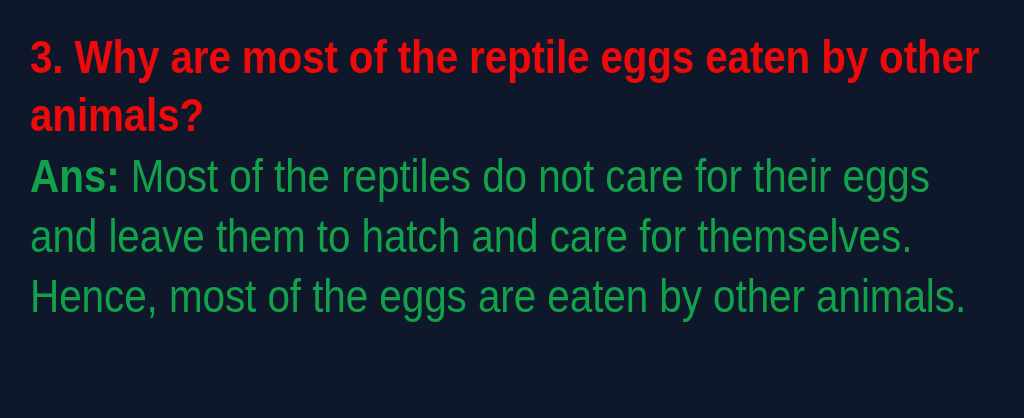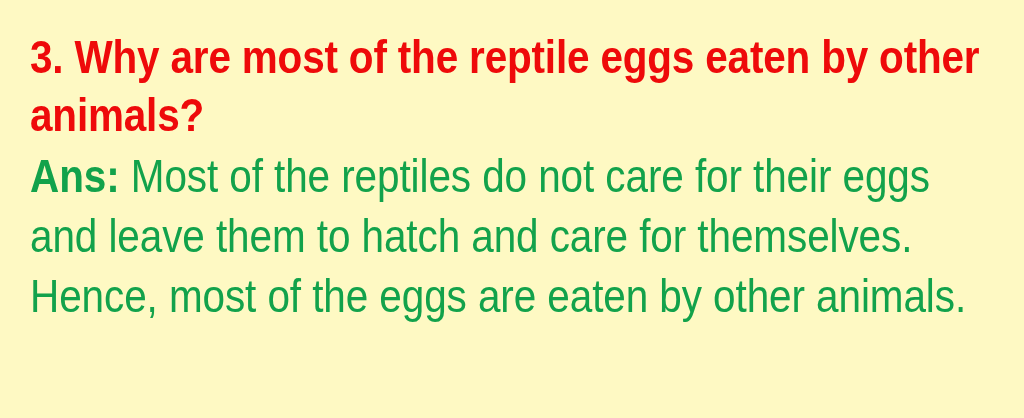--- a/index.html
+++ b/index.html
@@ -59,19 +59,19 @@
     font-weight: 700;
   }
 
   #answer-body {
     font-weight: 400;
   }
 </style>
 </head>
 <body>
 
-<div id="qa-card" style="background: #fef9c3;">
+<div id="qa-card" style="background: #0f172a;">
 
   <p class="block" id="question-text" style="color: rgb(238, 10, 10);">3. Why are most of the reptile eggs eaten by other animals?</p>
 
   <p class="block" id="answer-text" style="color: rgb(18, 162, 75);"><span id="answer-label">Ans:</span><span id="answer-body"> Most of the reptiles do not care for their eggs and leave them to hatch and care for themselves. Hence, most of the eggs are eaten by other animals.</span></p>
 
 </div>
 
 </body></html>

